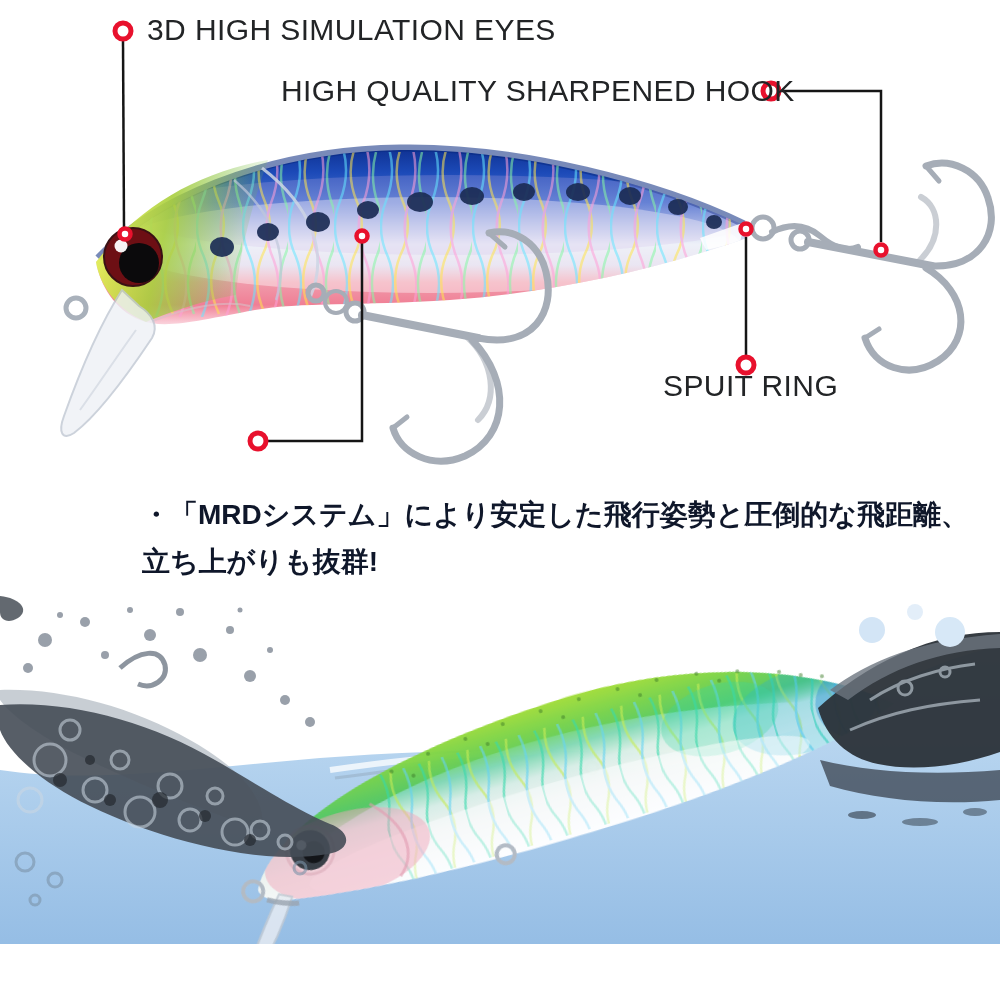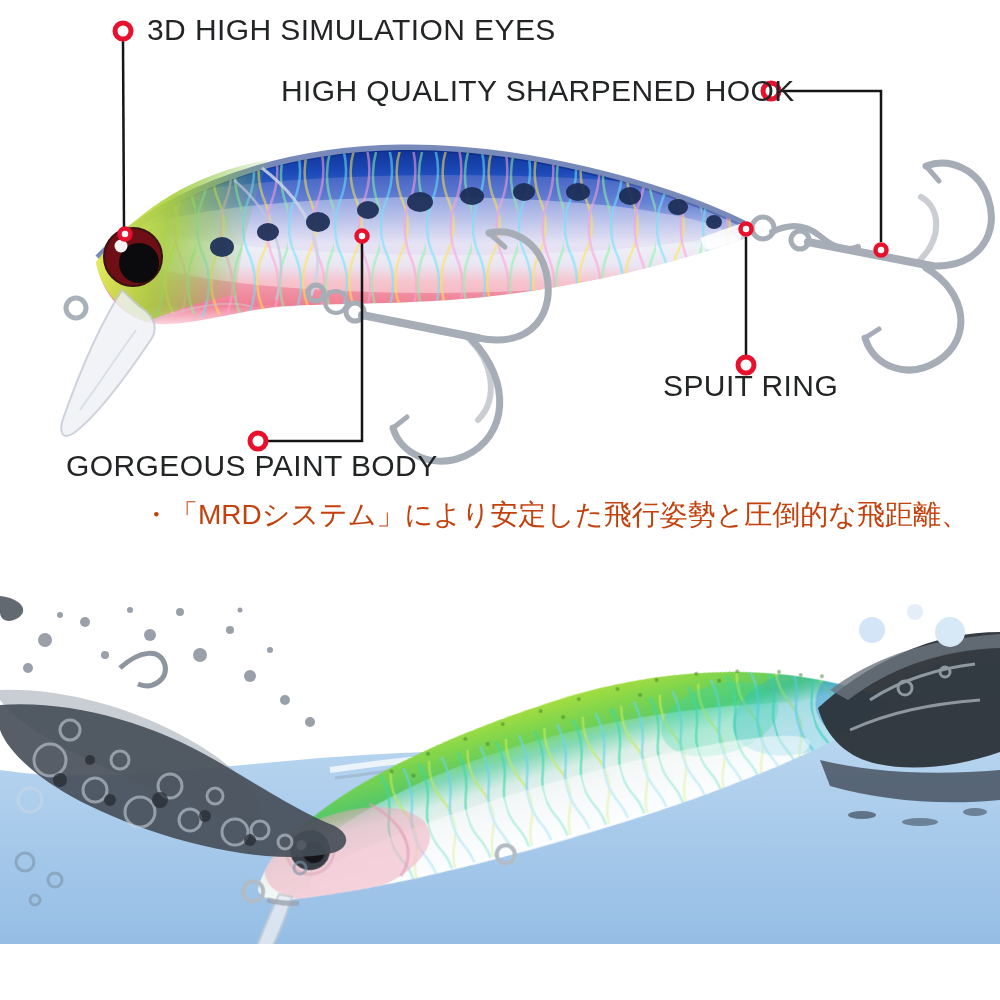--- a/index.html
+++ b/index.html
@@ -6,22 +6,22 @@
   #stage{
     position:relative;width:1000px;height:944px;background:#ffffff;overflow:hidden;
     font-family:"Liberation Sans",sans-serif;
   }
   #art{position:absolute;left:0;top:0;width:1000px;height:1000px;}
   .en-label{
     position:absolute;white-space:nowrap;color:#222426;font-size:30px;line-height:34px;
     letter-spacing:.4px;font-family:"Liberation Sans",sans-serif;z-index:5;
   }
   .jp-line{
-    position:absolute;white-space:nowrap;color:#c2410c;font-size:28px;line-height:34px;
-    font-weight:400;z-index:5;font-family:"Liberation Sans","DejaVu Sans",sans-serif;
+    position:absolute;white-space:nowrap;color:#0f172a;font-size:28px;line-height:34px;
+    font-weight:700;z-index:5;font-family:"Liberation Sans","DejaVu Sans",sans-serif;
   }
 </style>
 </head>
 <body>
 
 <div id="stage">
 
 <svg id="art" viewBox="0 0 1000 1000" xmlns="http://www.w3.org/2000/svg">
   <defs>
     <linearGradient id="topBodyGrad" gradientUnits="userSpaceOnUse" x1="0" y1="146" x2="0" y2="335">
@@ -289,19 +289,19 @@
     <circle cx="362" cy="236" r="5.5" stroke-width="4.5"></circle>
   </g>
 </svg>
 
   <div class="en-label" style="left:147px;top:13px">3D HIGH SIMULATION EYES</div>
 
   <div class="en-label" style="left:281px;top:74px">HIGH QUALITY SHARPENED HOOK</div>
 
   <div class="en-label" style="left:663px;top:369px">SPUIT RING</div>
 
-  <div class="en-label" style="left:66px;top:449px">GORGEOUS PAINT BODY</div>
 
   <div class="jp-line" style="left:142px;top:498px">・「MRDシステム」により安定した飛行姿勢と圧倒的な飛距離、</div>
 
+  <div class="jp-line" style="left:142px;top:545px">立ち上がりも抜群!</div>
 
 
 </div>
 
 </body></html>

